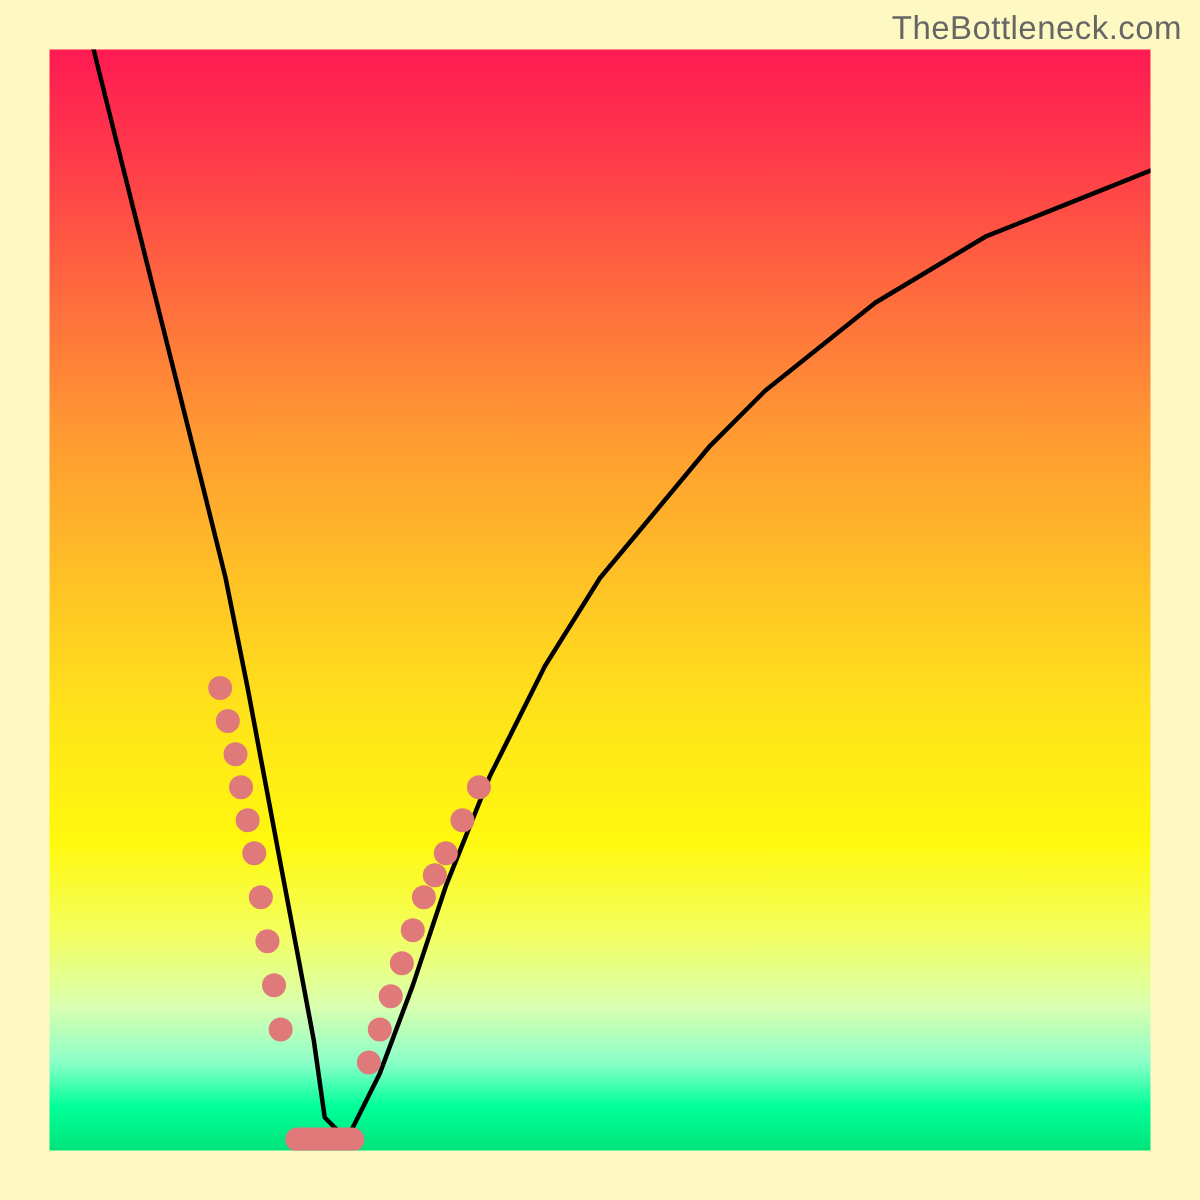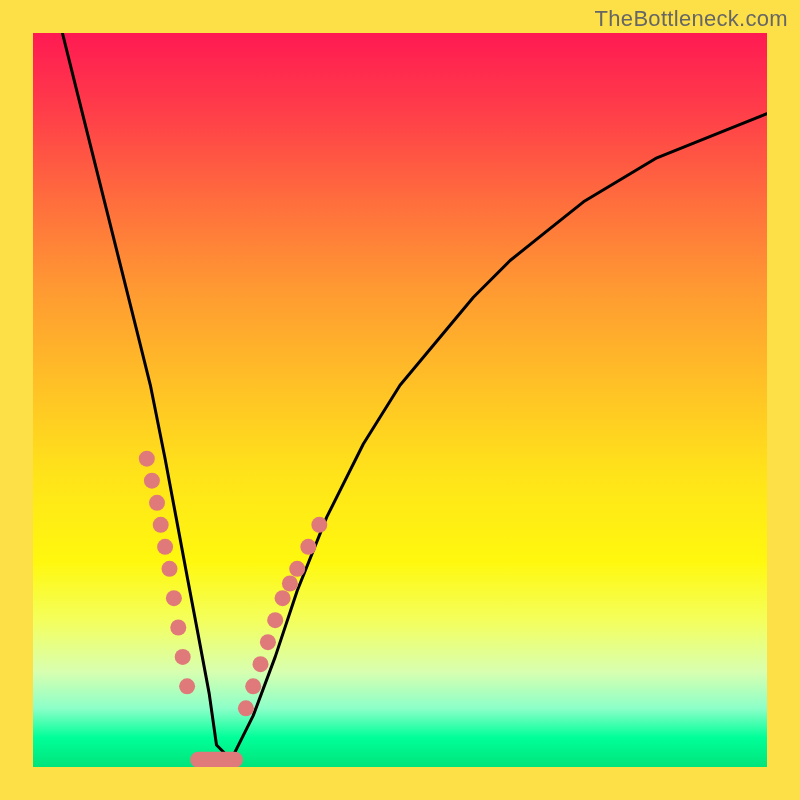--- a/index.html
+++ b/index.html
@@ -10,21 +10,21 @@
     overflow: hidden;
     background: #000;
     font-family: Arial, Helvetica, sans-serif;
   }
   .frame {
     position: absolute;
     top: 0;
     left: 0;
     width: 800px;
     height: 800px;
-    background: #fde047;
+    background: #fef9c3;
   }
   .plot {
     position: absolute;
     top: 33px;
     left: 33px;
     width: 734px;
     height: 734px;
     background: linear-gradient(
       to bottom,
       #ff1a52 0%,

